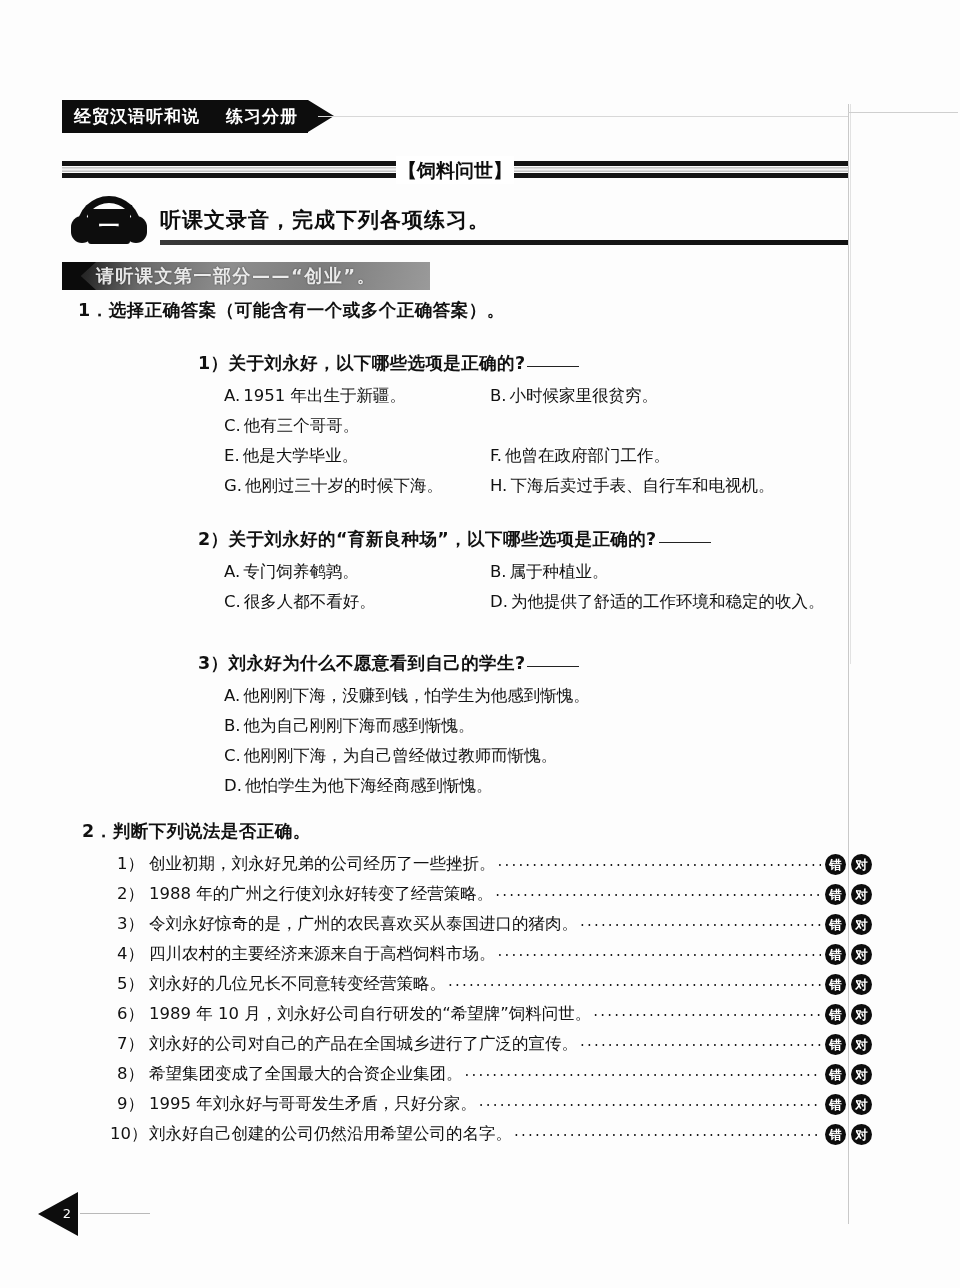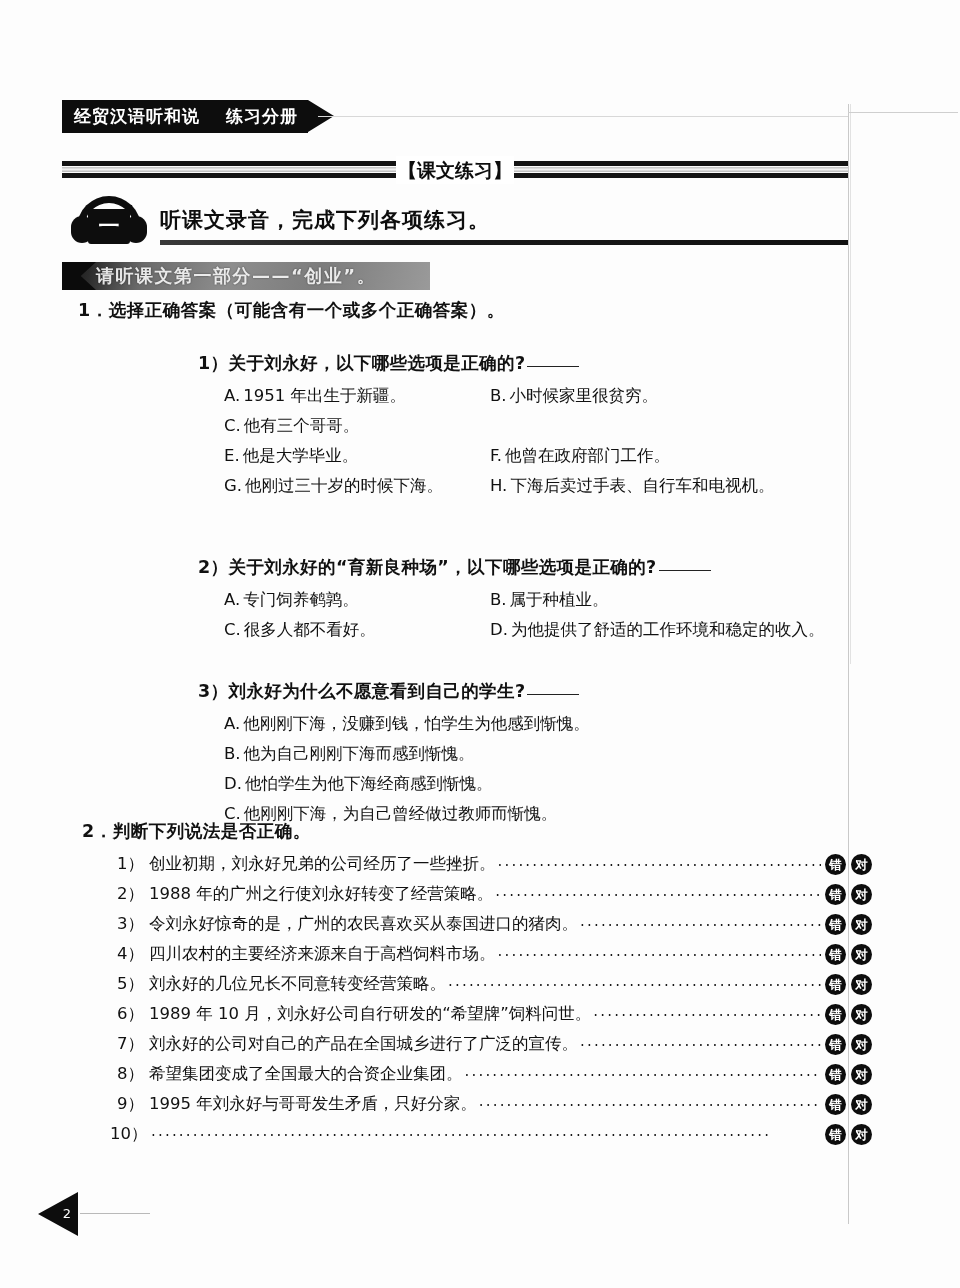--- a/index.html
+++ b/index.html
@@ -363,21 +363,21 @@
       <span>练习分册</span>
     </div>
     <div class="banner-arrow"></div>
   </div>
   <div class="banner-tail"></div>
 
   <div class="titlebar">
     <div class="rule top"></div>
     <div class="rule mid"></div>
     <div class="rule bot"></div>
-    <div class="label">【课文练习】</div>
+    <div class="label">【饲料问世】</div>
   </div>
 
   <div class="heading-one">
     <div class="headphone">
       <div class="band"></div>
       <div class="ear left"></div>
       <div class="ear right"></div>
       <div class="pad"></div>
       <div class="num">一</div>
     </div>
@@ -408,21 +408,21 @@
       <div class="opt-row">
         <div class="opt col-a"><span class="lab">E.</span><span>他是大学毕业。</span></div>
         <div class="opt"><span class="lab">F.</span><span>他曾在政府部门工作。</span></div>
       </div>
       <div class="opt-row">
         <div class="opt col-a"><span class="lab">G.</span><span>他刚过三十岁的时候下海。</span></div>
         <div class="opt"><span class="lab">H.</span><span>下海后卖过手表、自行车和电视机。</span></div>
       </div>
     </div>
 
-    <div class="group" style="margin-top:54px;">
+    <div class="group" style="margin-top:26px;">
       <div class="q-head">
         <span>2）</span><span>关于刘永好的“育新良种场”，以下哪些选项是正确的?</span><span class="blank-line"></span>
       </div>
     </div>
     <div class="opts" style="margin-top:6px;">
       <div class="opt-row">
         <div class="opt col-a"><span class="lab">A.</span><span>专门饲养鹌鹑。</span></div>
         <div class="opt"><span class="lab">B.</span><span>属于种植业。</span></div>
       </div>
       <div class="opt-row">
@@ -437,24 +437,24 @@
       </div>
     </div>
     <div class="opts" style="margin-top:6px;">
       <div class="opt-row">
           <div class="opt"><span class="lab">A.</span><span>他刚刚下海，没赚到钱，怕学生为他感到惭愧。</span></div>
         </div>
       <div class="opt-row">
           <div class="opt"><span class="lab">B.</span><span>他为自己刚刚下海而感到惭愧。</span></div>
         </div>
       <div class="opt-row">
+          <div class="opt"><span class="lab">C.</span><span>他刚刚下海，为自己曾经做过教师而惭愧。</span></div>
+        </div>
+      <div class="opt-row">
           <div class="opt"><span class="lab">D.</span><span>他怕学生为他下海经商感到惭愧。</span></div>
-        </div>
-      <div class="opt-row">
-          <div class="opt"><span class="lab">C.</span><span>他刚刚下海，为自己曾经做过教师而惭愧。</span></div>
         </div>
     </div>
   </div>
 
   <div class="ex" id="ex2">
     <div class="ex-title">2．判断下列说法是否正确。</div>
     <ul class="tf-list" id="tf-list">
         <li class="tf-item">
           <span class="tf-num">1）</span>
           <span class="tf-text">创业初期，刘永好兄弟的公司经历了一些挫折。</span>
@@ -531,20 +531,21 @@
           <span class="tf-num">9）</span>
           <span class="tf-text">1995 年刘永好与哥哥发生矛盾，只好分家。</span>
           <span class="tf-dots">·························································································</span>
           <span class="tf-marks">
             <span class="mark">错</span>
             <span class="mark">对</span>
           </span>
         </li>
         <li class="tf-item">
           <span class="tf-num">10）</span>
+          <span class="tf-text">刘永好自己创建的公司仍然沿用希望公司的名字。</span>
           <span class="tf-dots">·························································································</span>
           <span class="tf-marks">
             <span class="mark">错</span>
             <span class="mark">对</span>
           </span>
         </li>
       </ul>
   </div>
 
   <div class="pagemark">

